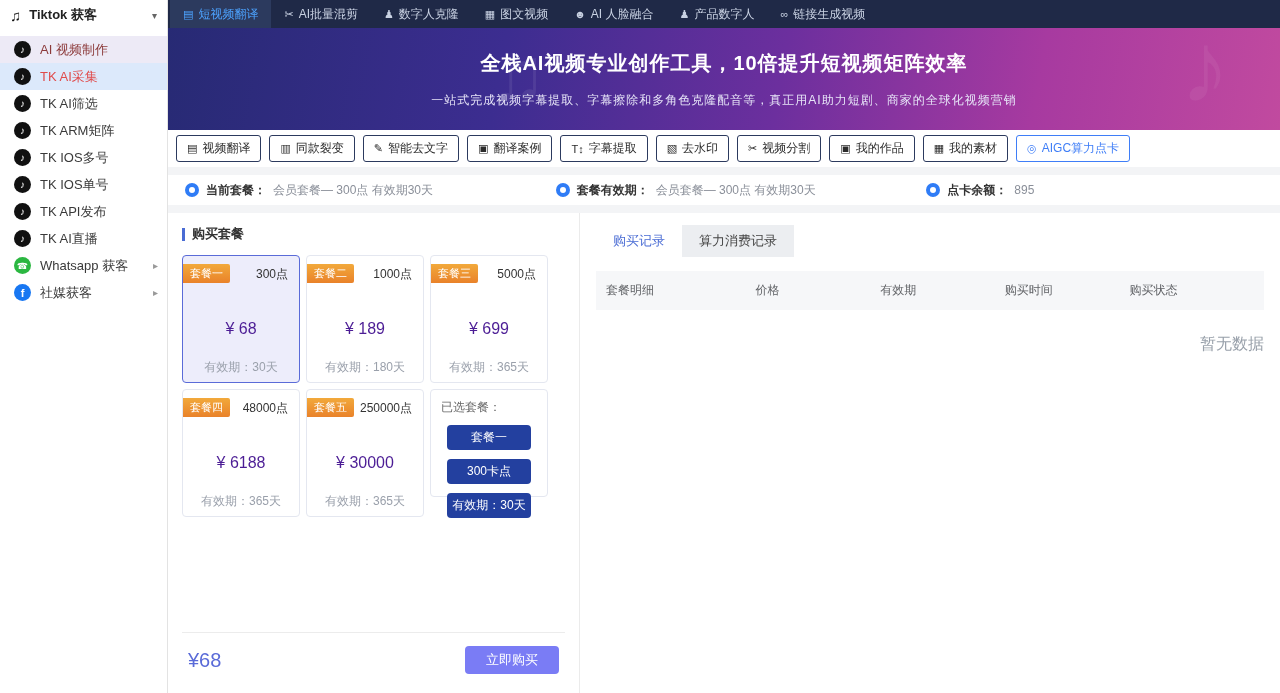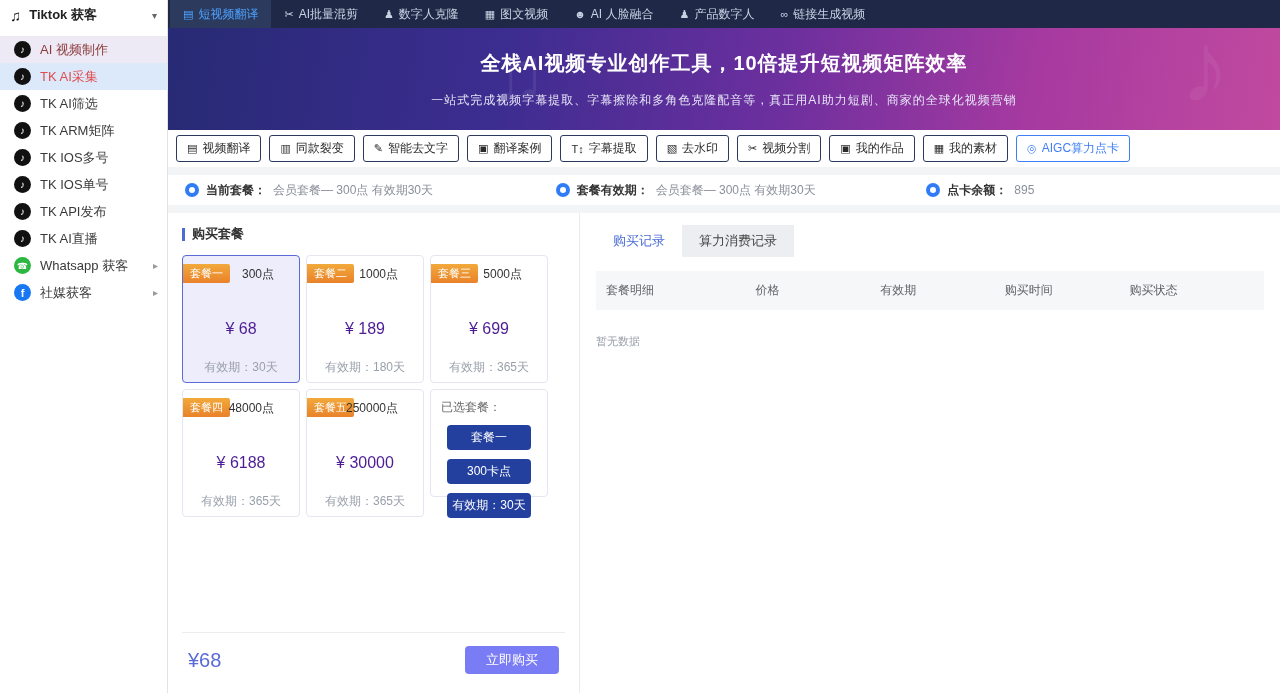--- a/index.html
+++ b/index.html
@@ -56,38 +56,38 @@
   .content { flex: 1; margin-top: 8px; display: flex; background: #fff; min-height: 0; }
 
   
   .packages-panel { width: 412px; min-width: 412px; border-right: 1px solid #ebebeb; padding: 12px 14px 4px; display: flex; flex-direction: column; }
   .section-title { display: flex; align-items: center; gap: 7px; font-size: 13px; font-weight: bold; color: #333; margin-bottom: 12px; }
   .title-bar { width: 3px; height: 13px; background: #4a6cd4; display: inline-block; }
   .cards-grid { display: grid; grid-template-columns: repeat(3, 118px); gap: 6px; }
   .pkg-card { position: relative; height: 128px; border: 1px solid #e4e7f0; border-radius: 4px; background: #fff; cursor: pointer; }
   .pkg-card.selected { border: 1px solid #5a6bd8; background: #ededfb; }
   .pkg-badge { position: absolute; top: 8px; left: 0; background: linear-gradient(180deg, #f2a93b, #e9822a); color: #fff; font-size: 11px; padding: 2px 7px; border-radius: 0 2px 2px 0; }
-  .pkg-points { position: absolute; top: 10px; right: 25px; font-size: 12px; color: #333; }
+  .pkg-points { position: absolute; top: 10px; right: 11px; font-size: 12px; color: #333; }
   .pkg-price { margin-top: 64px; text-align: center; font-size: 16px; color: #4c1d95; }
   .pkg-validity { margin-top: 21px; text-align: center; font-size: 12px; color: #9aa0ab; }
   .summary-card { border: 1px solid #e4e7f0; border-radius: 4px; height: 108px; padding: 9px 10px; background: #fff; }
   .summary-label { color: #666; }
   .summary-tags { display: flex; flex-direction: column; align-items: center; gap: 9px; margin-top: 9px; }
   .summary-tag { width: 84px; text-align: center; background: #23409f; color: #fff; border-radius: 4px; padding: 4px 0; font-size: 12px; cursor: pointer; }
   .panel-footer { margin-top: auto; border-top: 1px solid #ececec; padding: 13px 6px 15px; display: flex; align-items: center; justify-content: space-between; }
   .footer-total { font-size: 20px; color: #5a6bd8; }
   .buy-btn { width: 94px; height: 28px; background: #7a7cf5; color: #fff; border: none; border-radius: 4px; font-size: 13px; cursor: pointer; font-family: inherit; }
 
   
   .records-panel { flex: 1; padding: 12px 16px; min-width: 0; }
   .rec-tabs { display: inline-flex; background: #eceef1; }
   .rec-tab { padding: 7px 17px; font-size: 13px; color: #444; cursor: pointer; }
   .rec-tab.active { background: #fff; color: #4a6cd4; }
   .rec-table-head { margin-top: 14px; display: grid; grid-template-columns: 1.2fr 1fr 1fr 1fr 1fr; background: #f6f7f9; padding: 11px 10px; color: #606266; font-size: 12px; }
-  .rec-empty { padding: 24px 0; text-align: left; color: #98a0aa; font-size: 11px; }
+  .rec-empty { padding: 24px 0; text-align: right; color: #98a0aa; font-size: 16px; }
 </style>
 </head>
 <body>
 
 <div class="app">
 
   <aside class="sidebar">
     <div class="brand">
       <span class="tiktok-glyph">♫</span>
       <span class="brand-label">Tiktok 获客</span>

